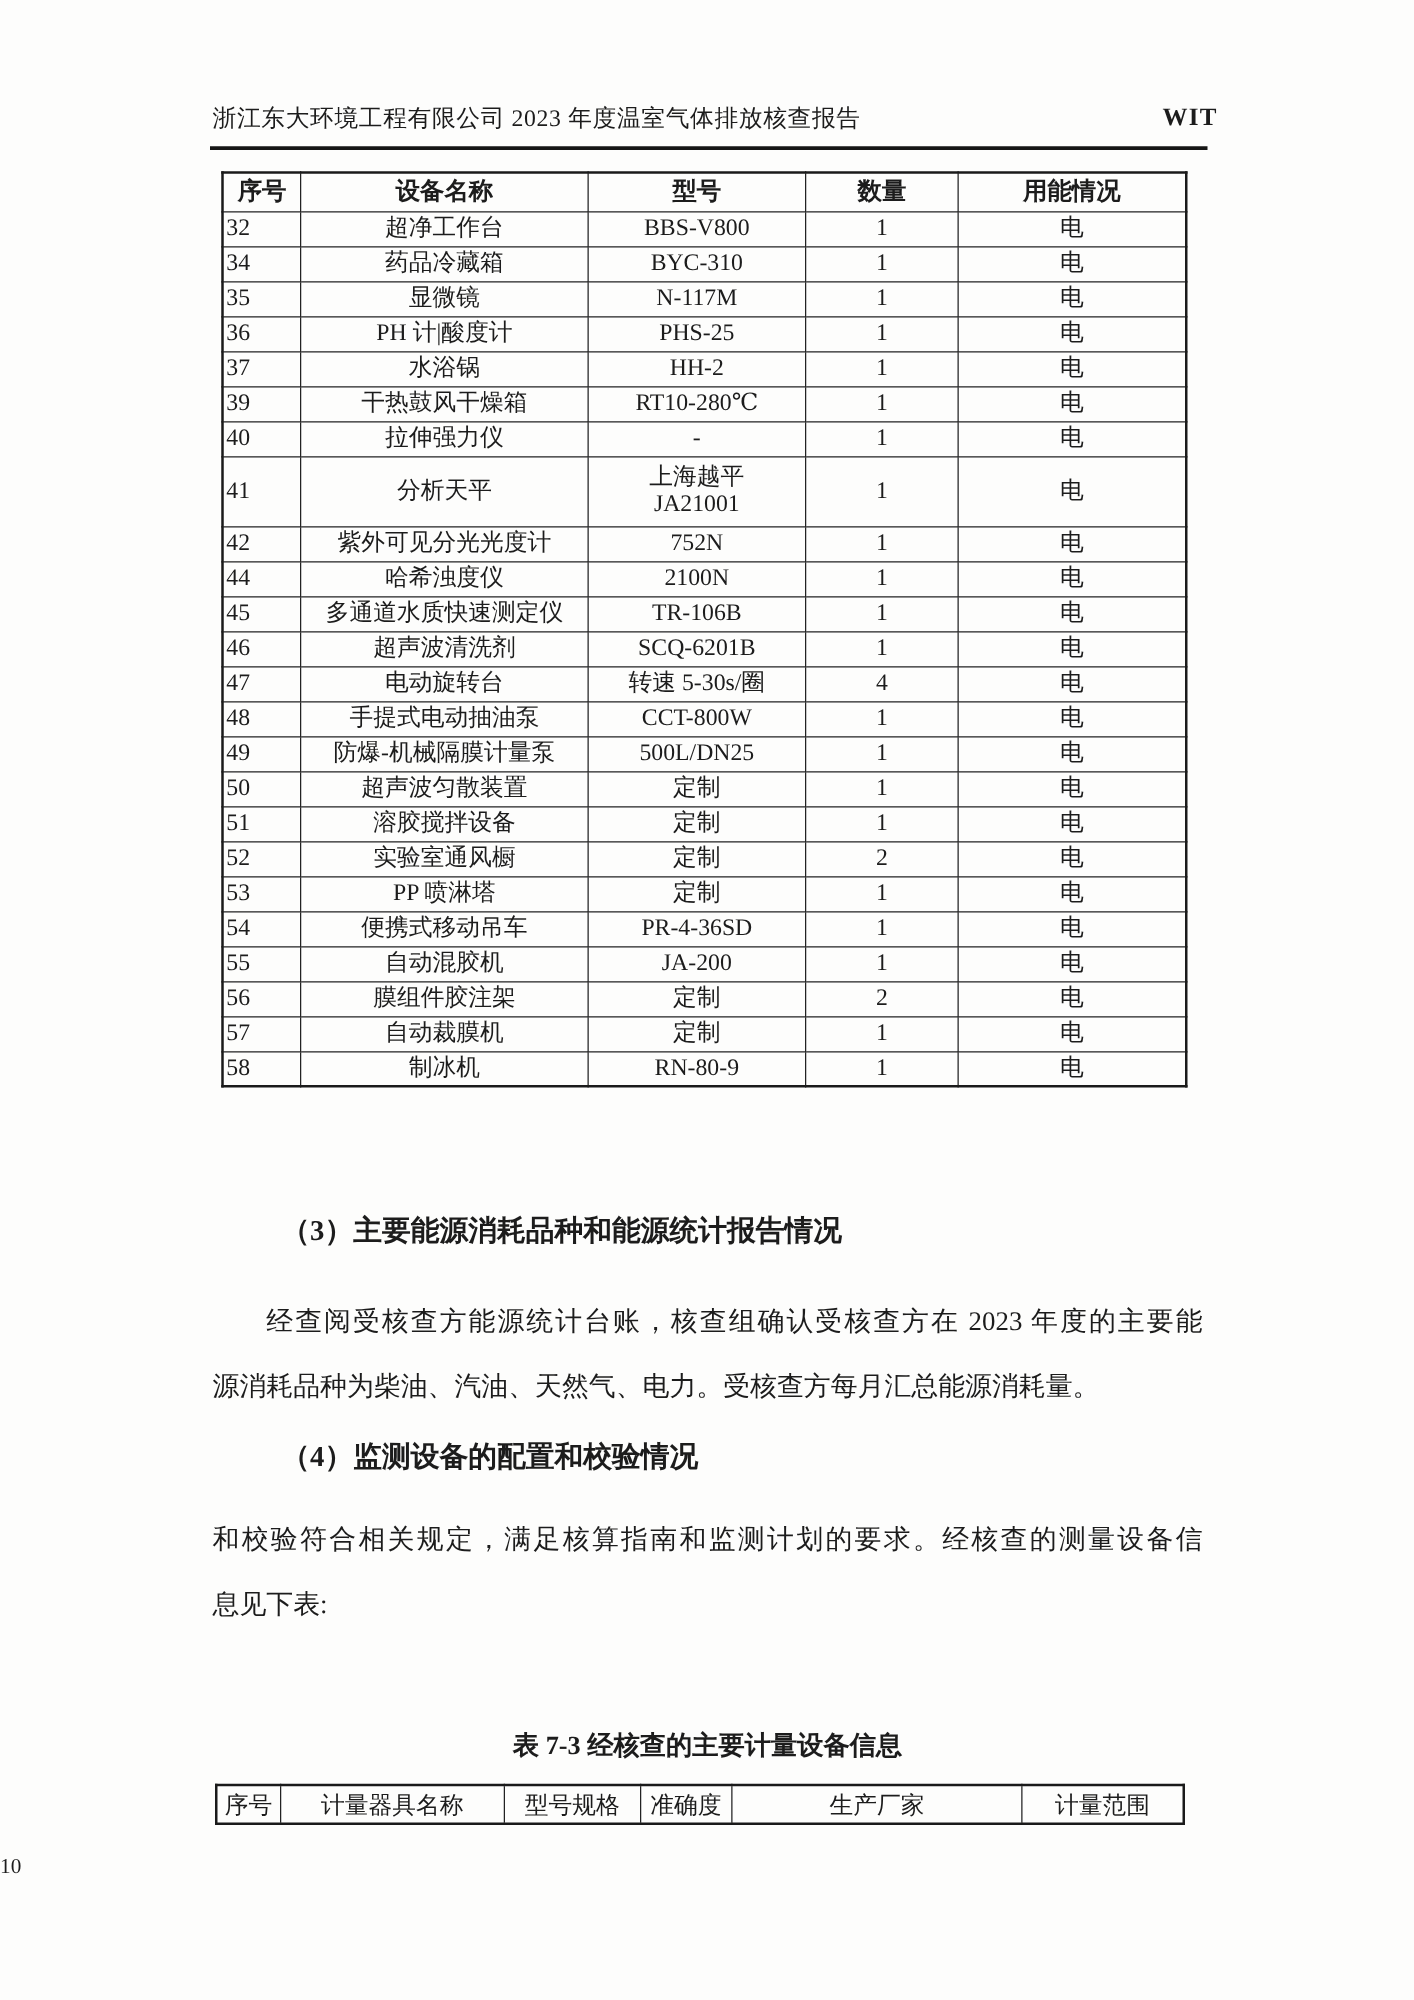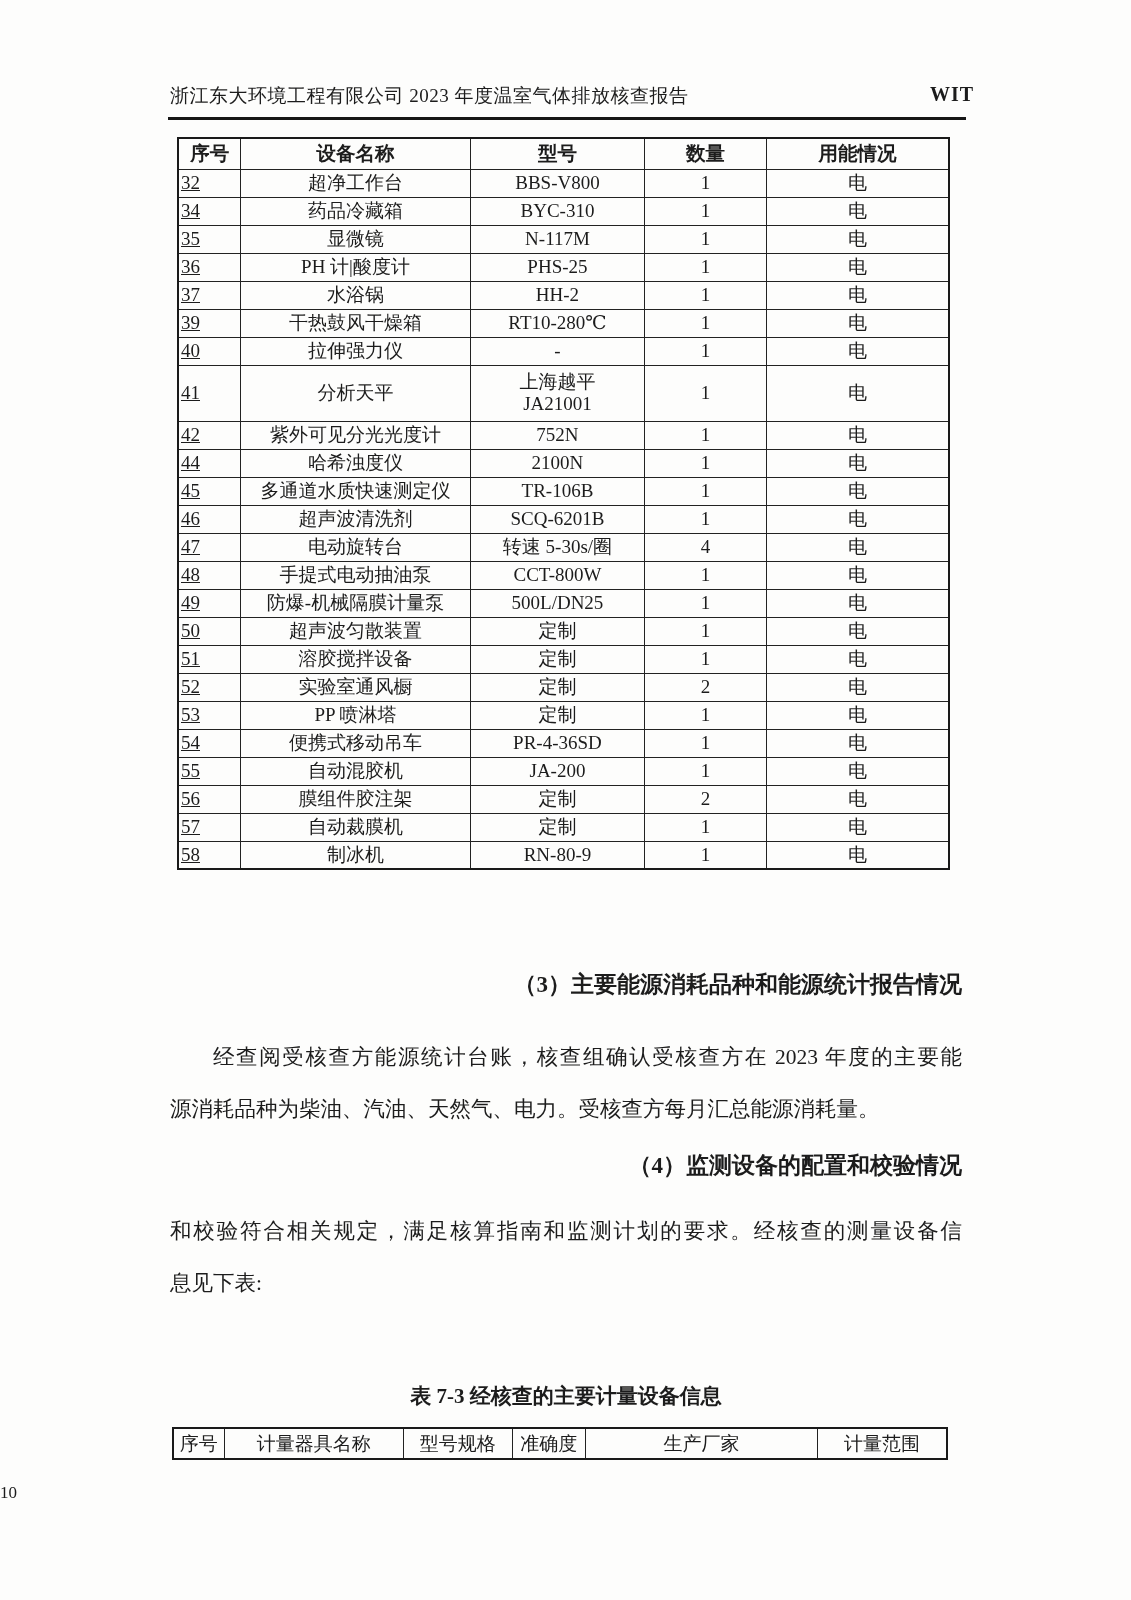--- a/index.html
+++ b/index.html
@@ -34,29 +34,28 @@
   }
   .equip-table th, .equip-table td {
     border:1px solid #222; padding:0; text-align:center;
     vertical-align:middle; line-height:1.15; overflow:hidden;
   }
   .equip-table { border:2px solid #1a1a1a; }
   .equip-table thead tr { height:31px; }
   .equip-table tbody tr { height:28px; }
   .equip-table tbody tr.double { height:56px; }
   .equip-table th { font-weight:bold; font-size:19.5px; }
-  .equip-table td.col-num { text-align:left; padding-left:2px;text-decoration:underline; }
+  .equip-table td.col-num { text-align:left; padding-left:2px; }
   .equip-table td.pre { white-space:pre-line; }
   
   .sec-heading {
     position:absolute; left:170px; width:792px;
     padding-left:55px; box-sizing:border-box;
     font-size:23px; font-weight:bold; line-height:32px;
     white-space:nowrap;
-    text-align:right;
   }
   .para {
     position:absolute; left:170px; width:792px;
     font-size:21.5px;
   }
   .para .pline {
     line-height:52px; height:52px;
     text-align:justify; text-align-last:justify;
   }
   .para .pline.first { text-indent:43px; }

